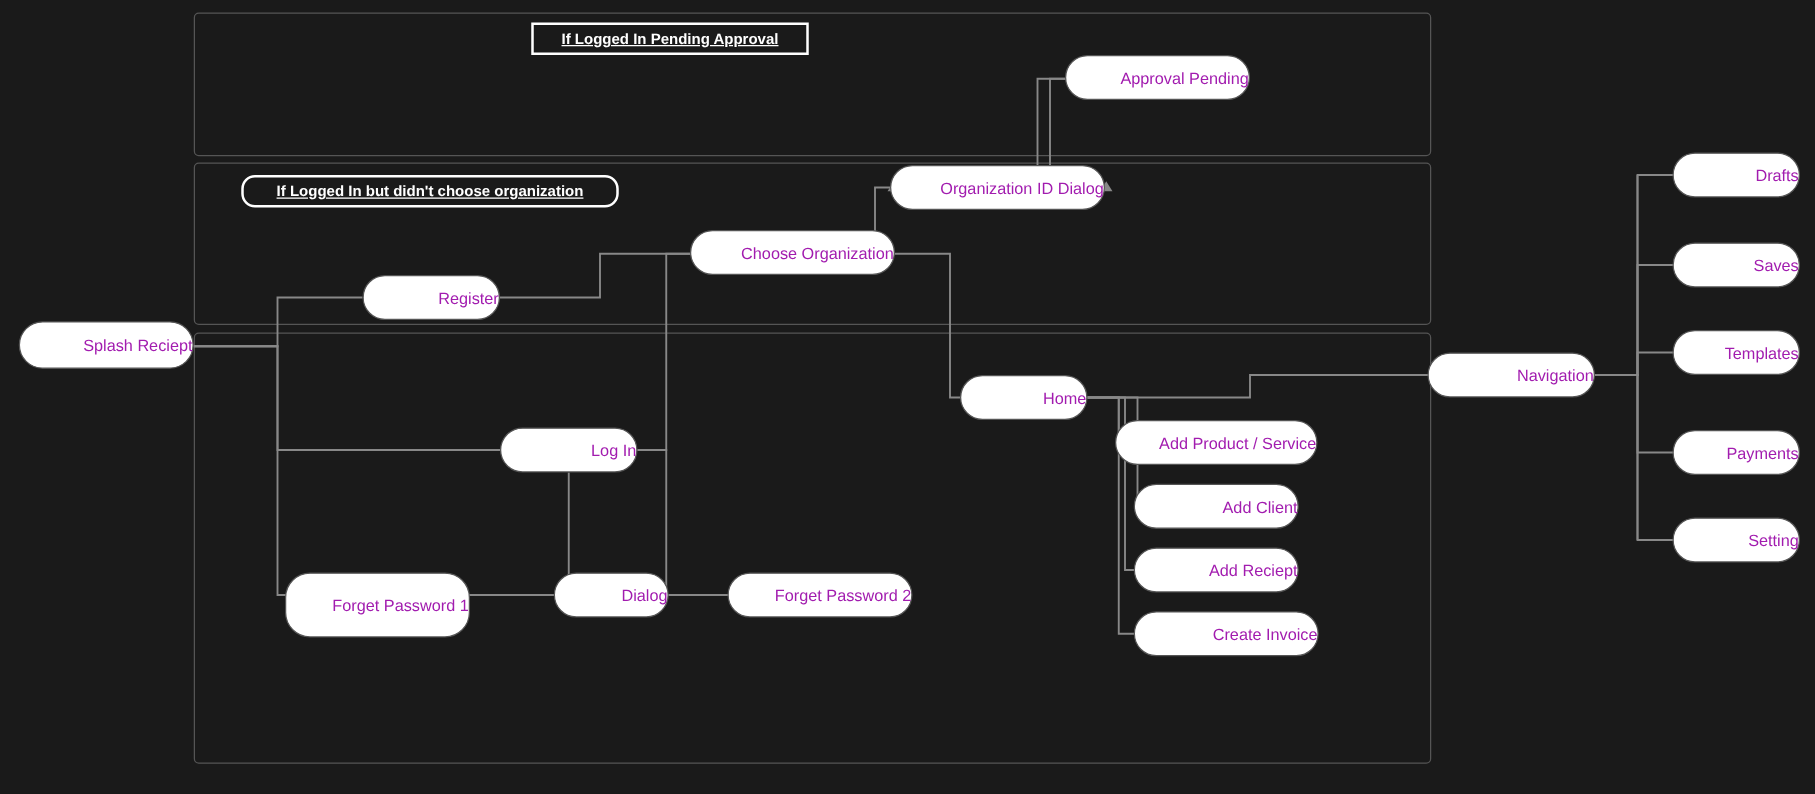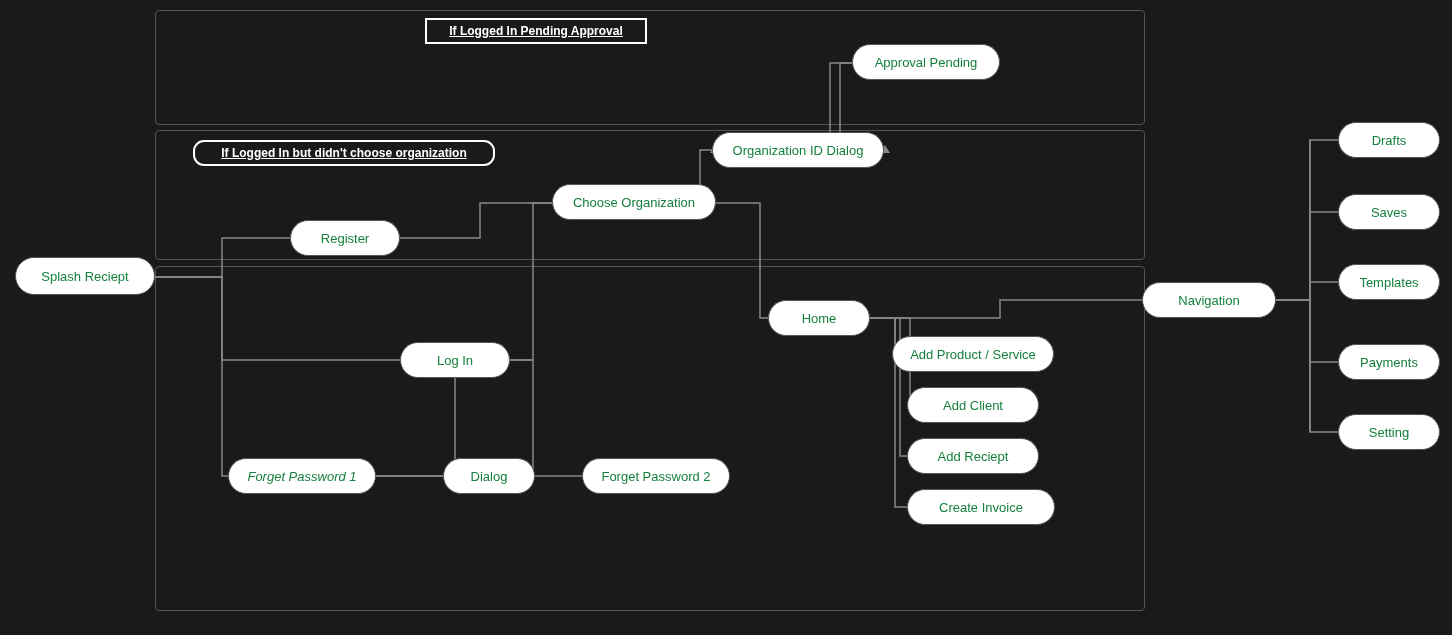--- a/index.html
+++ b/index.html
@@ -23,24 +23,24 @@
       height: 635px;
       pointer-events: none;
     }
     .node {
       position: absolute;
       background: #ffffff;
       border: 1.5px solid #555;
       border-radius: 20px;
       display: flex;
       align-items: center;
-      justify-content: center;
+      justify-content: flex-end;
       text-align: center;
       font-size: 13px;
-      color: #15803d;
+      color: #a21caf;
       white-space: nowrap;
     }
     .label-box {
       position: absolute;
       background: transparent;
       border: 2px solid #fff;
       color: #fff;
       font-size: 12px;
       font-weight: bold;
       text-decoration: underline;
@@ -130,21 +130,21 @@
   </div>
 
   <div class="node" style="left:290px;top:220px;width:110px;height:36px;">
     <span>Register</span>
   </div>
 
   <div class="node" style="left:400px;top:342px;width:110px;height:36px;">
     <span>Log In</span>
   </div>
 
-  <div class="node" style="left:228px;top:458px;width:148px;height:36px;font-style:italic;">
+  <div class="node" style="left:228px;top:458px;width:148px;height:52px;">
     <span>Forget Password 1</span>
   </div>
 
   <div class="node" style="left:443px;top:458px;width:92px;height:36px;">
     <span>Dialog</span>
   </div>
 
   <div class="node" style="left:582px;top:458px;width:148px;height:36px;">
     <span>Forget Password 2</span>
   </div>

